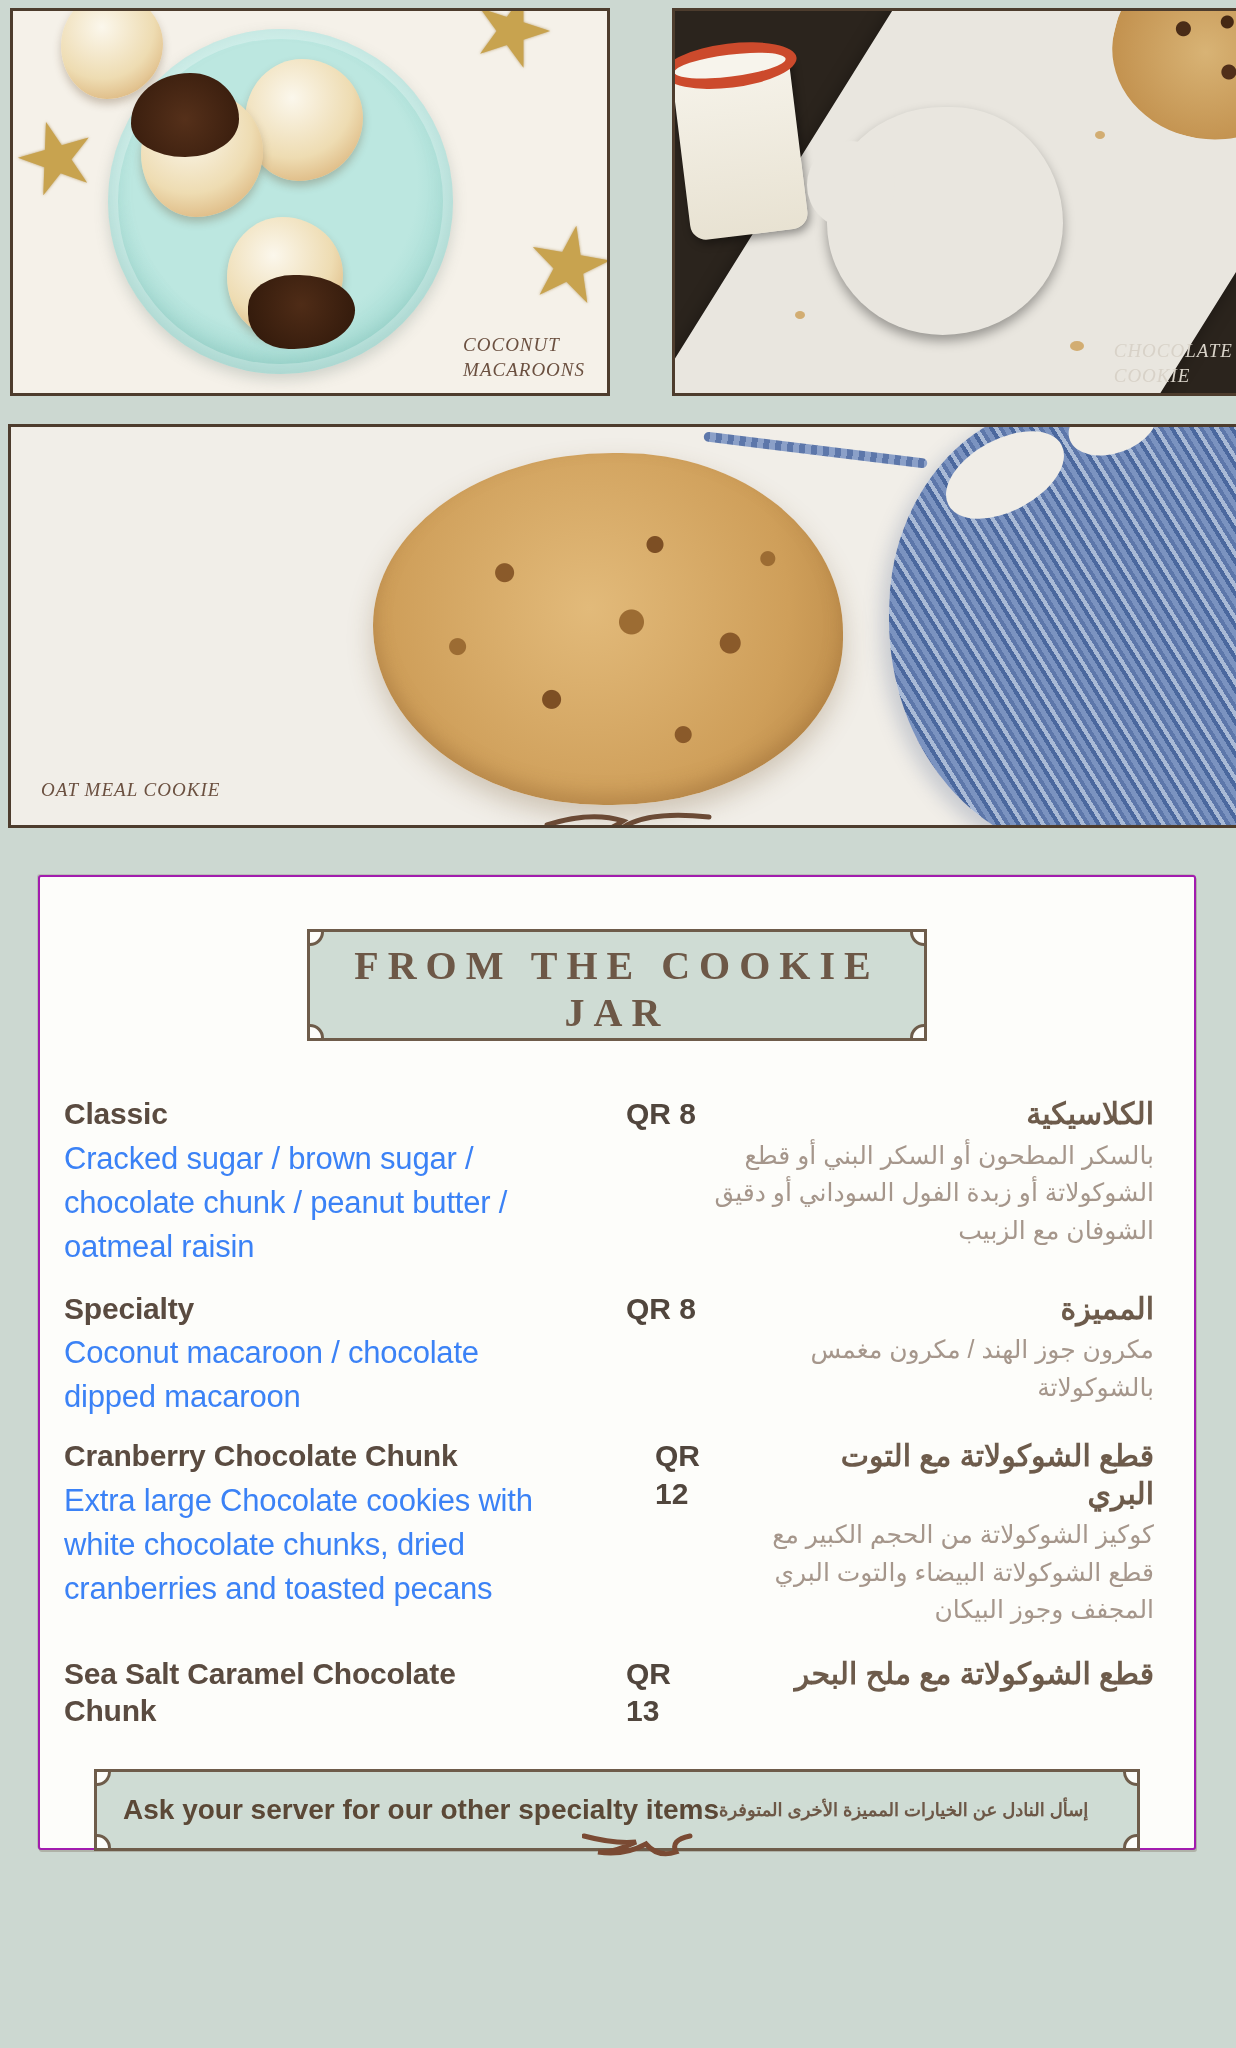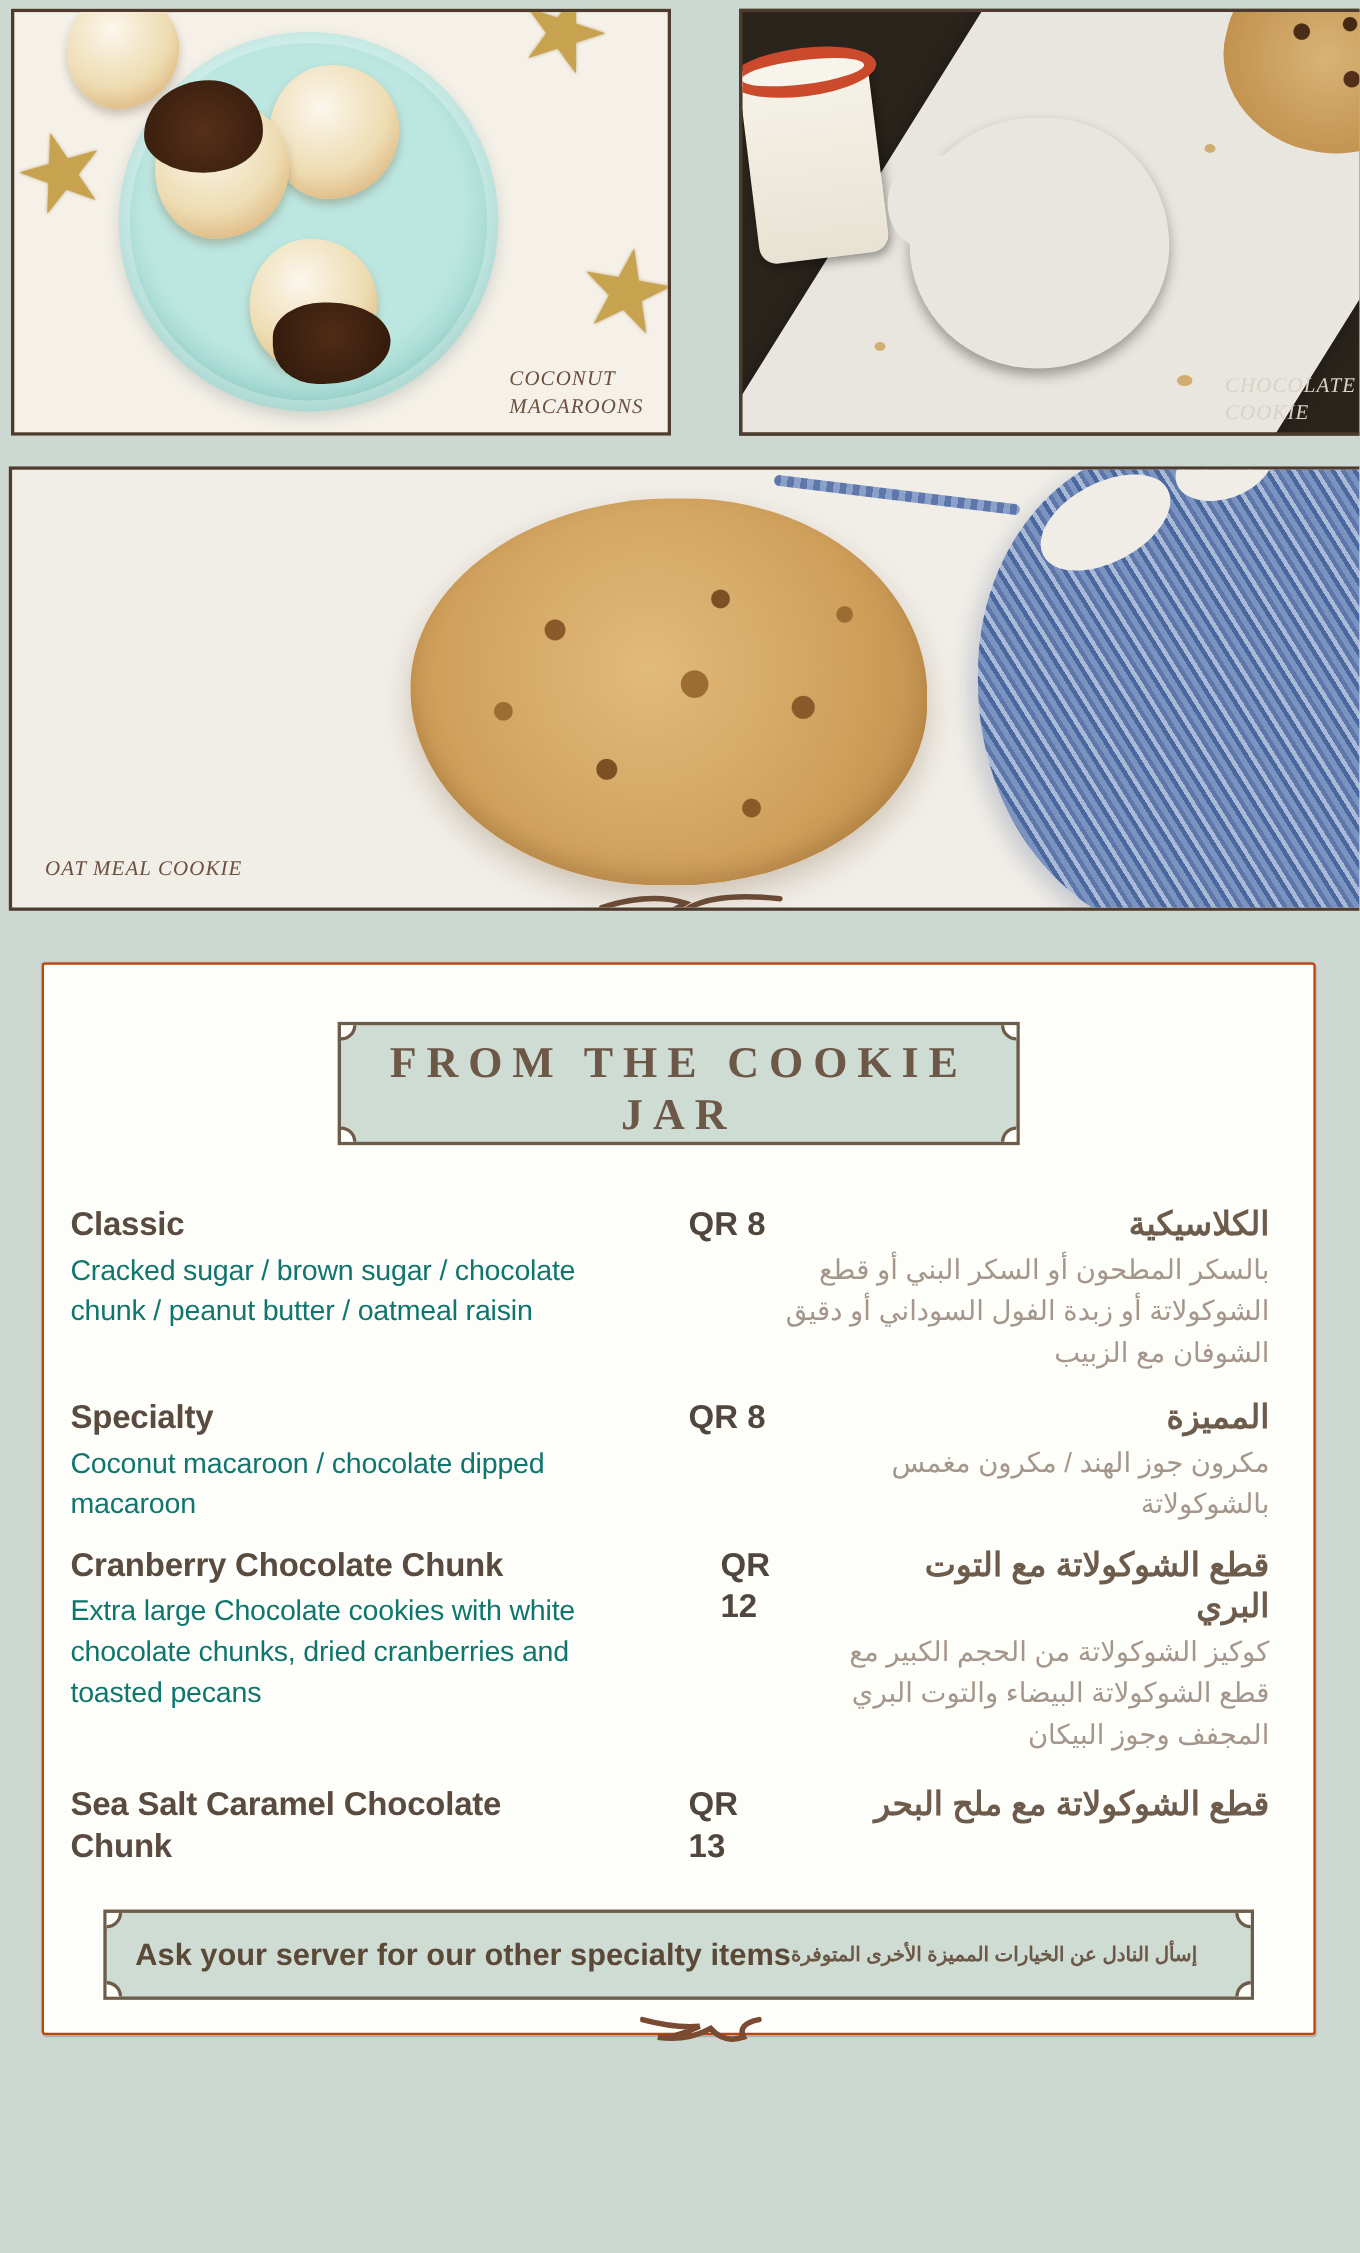--- a/index.html
+++ b/index.html
@@ -89,41 +89,41 @@
   .cloth-hole{position:absolute;background:#f0ede7;border-radius:50%;}
   .cloth-hole.h1{left:52px;top:36px;width:128px;height:72px;transform:rotate(-28deg);}
   .cloth-hole.h2{left:178px;top:-8px;width:92px;height:58px;transform:rotate(-20deg);}
   .strand{position:absolute;left:692px;top:18px;width:225px;height:10px;border-radius:6px;transform:rotate(7deg);
     background:repeating-linear-gradient(90deg,#5d77aa 0 6px,#8ba0c8 6px 12px);}
   .label-oatmeal{left:30px;bottom:22px;}
   .bow-doodle{position:absolute;left:50%;bottom:-14px;transform:translateX(-50%);z-index:7;}
 
   
   .menu-card{position:absolute;left:38px;top:875px;width:1158px;height:975px;box-sizing:border-box;
-    background:#fdfdfa;border:2px solid #c2410c;border-radius:3px;
+    background:#fdfdfa;border:2px solid #a21caf;border-radius:3px;
     box-shadow:1px 2px 0 rgba(109,90,72,.30), -1px -1px 0 rgba(109,90,72,.20);}
 
   .ticket{position:relative;background:#cfdcd4;border:3px solid #6e5c4a;box-sizing:border-box;overflow:hidden;}
   .notch{position:absolute;width:28px;height:28px;border-radius:50%;background:#fdfdfa;
     border:3px solid #6e5c4a;box-sizing:border-box;}
   .notch.tl{left:-14px;top:-14px;} .notch.tr{right:-14px;top:-14px;}
   .notch.bl{left:-14px;bottom:-14px;} .notch.br{right:-14px;bottom:-14px;}
 
   .header-ticket{width:620px;height:112px;margin:52px auto 0;padding-top:10px;}
   .ticket-title-en{font-family:"Liberation Serif",serif;font-weight:bold;font-size:40px;letter-spacing:9px;
     color:#6d5847;text-align:center;}
   .ticket-title-ar{font-size:32px;font-weight:bold;color:#6d5847;text-align:center;direction:rtl;
     word-spacing:14px;margin-top:2px;}
 
   .menu-body{padding:0 40px 0 24px;}
   .menu-row{display:flex;align-items:flex-start;}
   .mr1{margin-top:54px;} .mr2{margin-top:21px;} .mr3{margin-top:18px;gap:29px;} .mr4{margin-top:26px;}
   .col-en{flex:none;width:470px;}
   .item-name{font-size:30px;font-weight:bold;color:#5a4b40;line-height:1.25;letter-spacing:-0.2px;}
-  .item-desc{font-size:26px;color:#0f766e;line-height:1.42;margin-top:4px;letter-spacing:-0.2px;}
+  .item-desc{font-size:31px;color:#3b82f6;line-height:1.42;margin-top:4px;letter-spacing:-0.2px;}
   .col-price{flex:none;width:176px;box-sizing:border-box;padding-left:92px;
     font-size:30px;font-weight:bold;color:#51463d;line-height:1.25;}
   .col-ar{flex:1;direction:rtl;text-align:right;}
   .ar-name{font-size:30px;font-weight:bold;color:#6d5b4b;line-height:1.25;}
   .ar-desc{font-size:25px;color:#a5968b;line-height:1.5;margin-top:4px;}
 
   .footer-ticket{width:1046px;height:82px;margin:39px auto 0;display:flex;align-items:center;
     padding:0 26px;}
   .footer-en{font-size:28px;font-weight:bold;color:#5b4836;}
   .footer-ar{font-size:18px;font-weight:bold;color:#6d5847;direction:rtl;}

